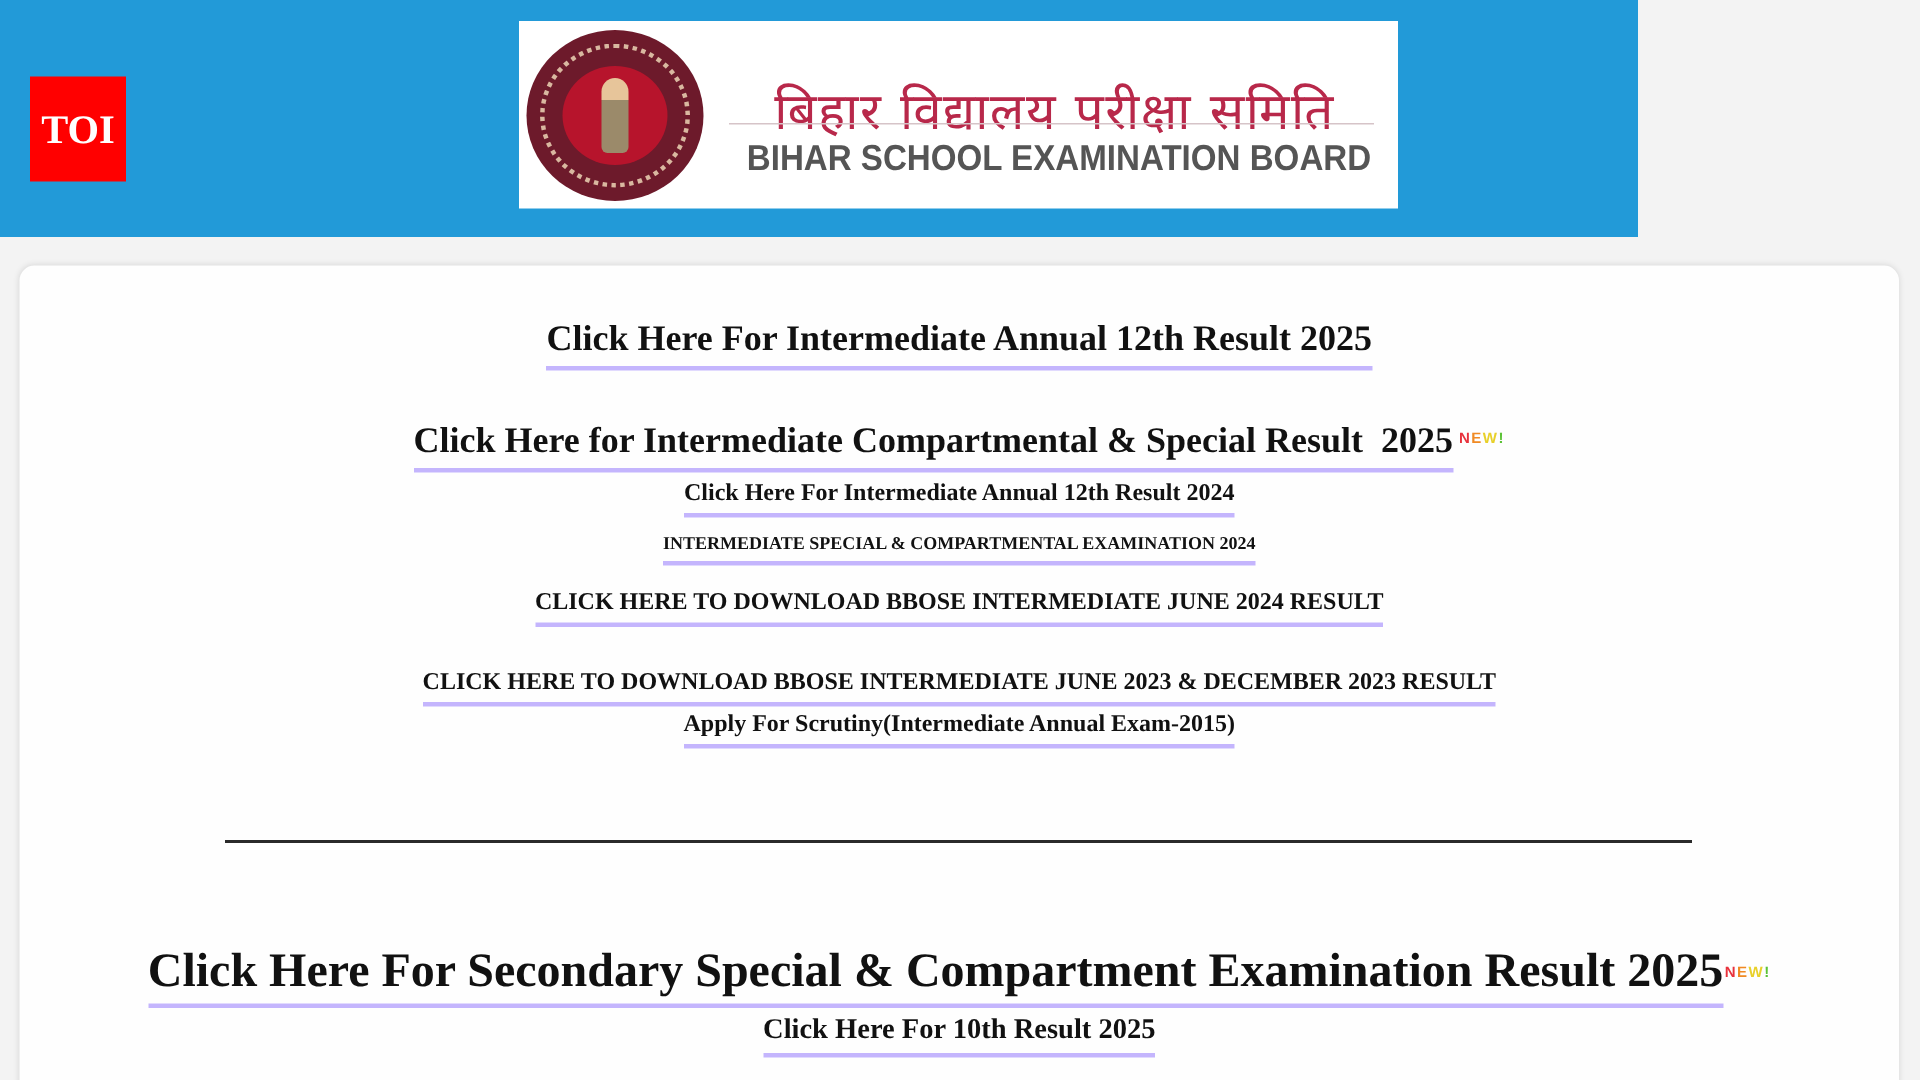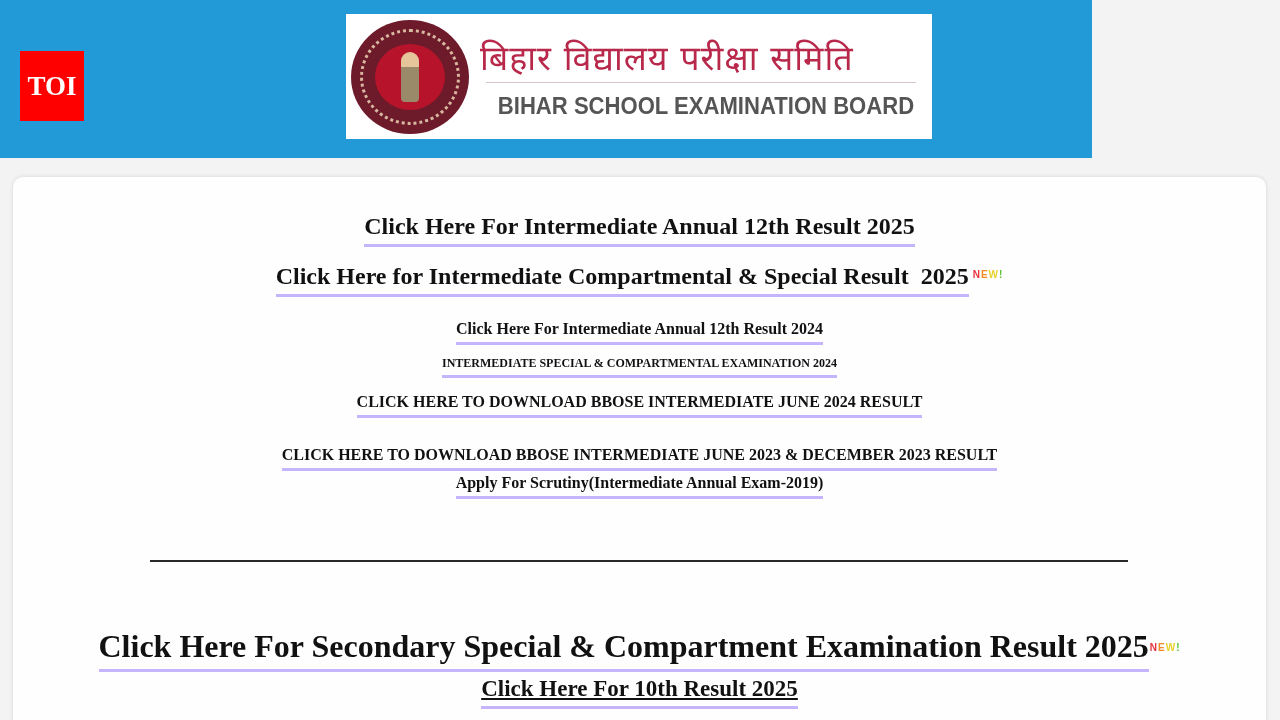--- a/index.html
+++ b/index.html
@@ -30,23 +30,23 @@
     }
     .seal-inner {
       width: 70px; height: 66px; border-radius: 50%; background: #b7142c;
       display: flex; align-items: center; justify-content: center;
     }
     .seal-figure {
       width: 18px; height: 50px; border-radius: 9px 9px 4px 4px;
       background: linear-gradient(#e7c59a 0 30%, #9b8a6a 30% 100%);
     }
     .banner-hindi {
-      position: absolute; left: 134px; top: 20px; width: 446px;
+      position: absolute; left: 134px; top: 36px; width: 446px;
       color: #b8284a; font-family: "DejaVu Sans", sans-serif; font-size: 34px;
-      white-space: nowrap; letter-spacing: 1px;
+      text-align: center; white-space: nowrap; letter-spacing: 1px;
     }
     .banner-rule {
       position: absolute; left: 140px; top: 68px; width: 430px; height: 1px; background: #d6c4c8;
     }
     .banner-english {
       position: absolute; left: 134px; top: 78px; width: 446px;
       color: #555; font-family: "Liberation Sans", sans-serif; font-weight: bold;
       font-size: 24px; text-align: center; white-space: nowrap; letter-spacing: 0px;
       transform: scaleX(0.92); transform-origin: center;
     }
@@ -95,47 +95,47 @@
     <div class="banner-english">BIHAR SCHOOL EXAMINATION BOARD</div>
   </div>
 </div>
 
 <div class="card">
 
   <div class="link-row" style="top:36px;">
     <a class="link" style="font-size:24px;">Click Here For Intermediate Annual 12th Result 2025</a>
   </div>
 
-  <div class="link-row" style="top:86px;">
+  <div class="link-row" style="top:104px;">
     <a class="link" style="font-size:24px; white-space:pre;">Click Here for Intermediate Compartmental &amp; Special Result  2025</a><span class="new-badge"><span class="n">N</span><span class="e">E</span><span class="w">W</span><span class="x">!</span></span>
   </div>
 
   <div class="link-row" style="top:143px;">
     <a class="link" style="font-size:16px;">Click Here For Intermediate Annual 12th Result 2024</a>
   </div>
 
   <div class="link-row" style="top:176px;">
     <a class="link" style="font-size:12px;">INTERMEDIATE SPECIAL &amp; COMPARTMENTAL EXAMINATION 2024</a>
   </div>
 
   <div class="link-row" style="top:216px;">
     <a class="link" style="font-size:16px;">CLICK HERE TO DOWNLOAD BBOSE INTERMEDIATE JUNE 2024 RESULT</a>
   </div>
 
   <div class="link-row" style="top:256px;margin-top:13px;">
     <a class="link" style="font-size:16px;">CLICK HERE TO DOWNLOAD BBOSE INTERMEDIATE JUNE 2023 &amp; DECEMBER 2023 RESULT</a>
   </div>
 
   <div class="link-row" style="top:297px;">
-    <a class="link" style="font-size:16px;">Apply For Scrutiny(Intermediate Annual Exam-2019)</a>
+    <a class="link" style="font-size:16px;">Apply For Scrutiny(Intermediate Annual Exam-2015)</a>
   </div>
 
   <div class="divider"></div>
 
   <div class="link-row" style="top:451px;">
     <a class="link" style="font-size:32px;">Click Here For Secondary Special &amp; Compartment Examination Result 2025</a><span class="new-badge" style="margin-left:1px;"><span class="n">N</span><span class="e">E</span><span class="w">W</span><span class="x">!</span></span>
   </div>
 
   <div class="link-row" style="top:499px;">
-    <a class="link" style="font-size:23px;text-decoration:underline;">Click Here For 10th Result 2025</a>
+    <a class="link" style="font-size:19px;">Click Here For 10th Result 2025</a>
   </div>
 
 </div>
 
 </body></html>

